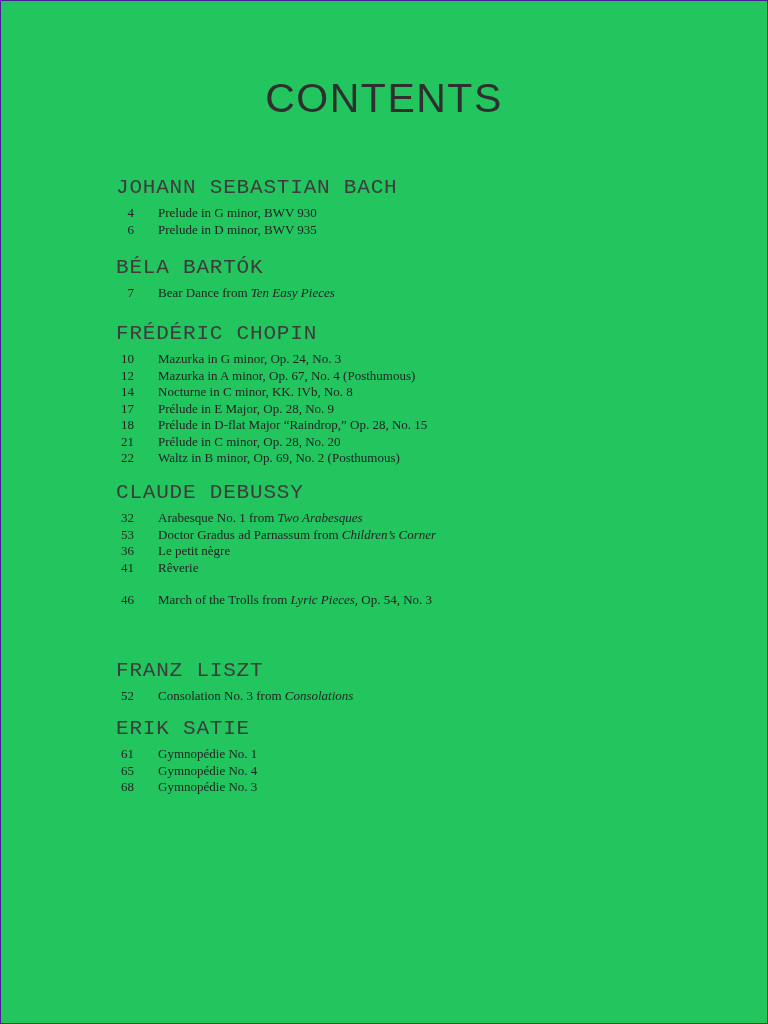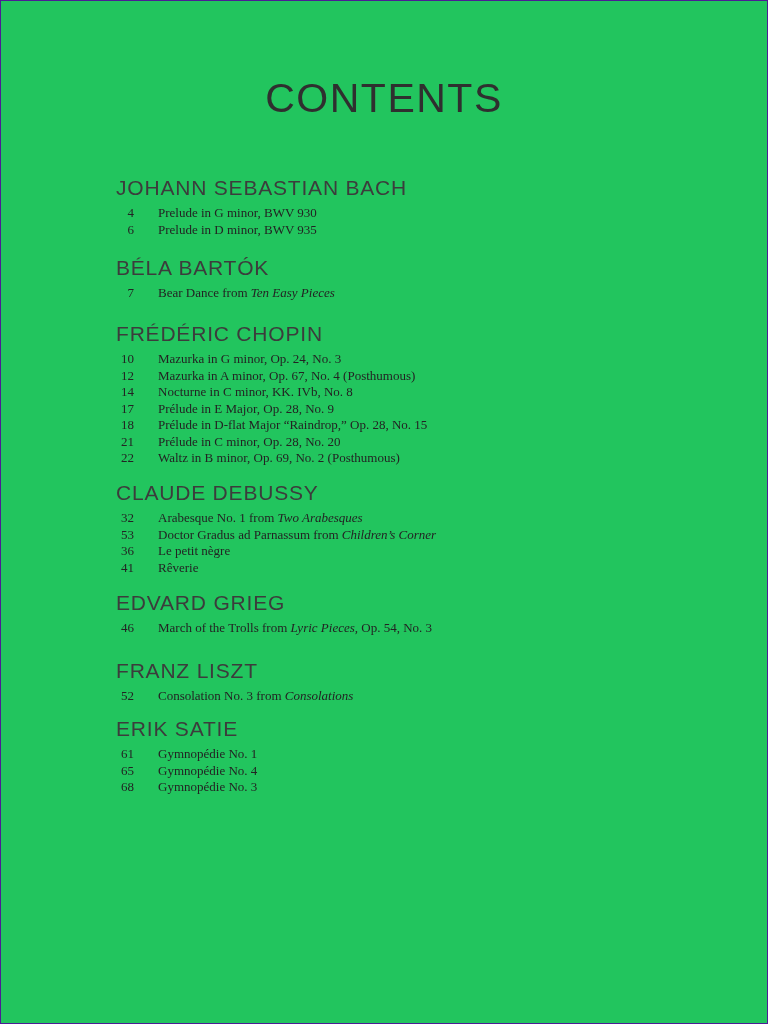--- a/index.html
+++ b/index.html
@@ -43,21 +43,21 @@
   .section:nth-of-type(1) { top: 176px; }
   .section:nth-of-type(2) { top: 256px; }
   .section:nth-of-type(3) { top: 322px; }
   .section:nth-of-type(4) { top: 481px; }
   .section:nth-of-type(5) { top: 591px; }
   .section:nth-of-type(6) { top: 659px; }
   .section:nth-of-type(7) { top: 717px; }
   .section:nth-of-type(8) { top: 766px; }
   .composer {
     margin: 0 0 7px 0;
-    font-family: Liberation Sans, sans-serif;
+    font-family: Liberation Mono, monospace;
     font-weight: 400;
     font-size: 21px;
     line-height: 21px;
     letter-spacing: 0.8px;
     color: #3c3c3c;
   }
   .pieces {
     display: block;
   }
   .row {
@@ -166,21 +166,20 @@
   </div>
 
   <div class="row">
     <span class="num">41</span>
     <span class="piece-title">Rêverie</span>
   </div>
 </div>
   </section>
 
   <section class="section">
-    <h2 class="composer">EDVARD GRIEG</h2>
     <div class="pieces">
   <div class="row">
     <span class="num">46</span>
     <span class="piece-title">March of the Trolls from <i>Lyric Pieces,</i> Op. 54, No. 3</span>
   </div>
 </div>
   </section>
 
   <section class="section">
     <h2 class="composer">FRANZ LISZT</h2>

